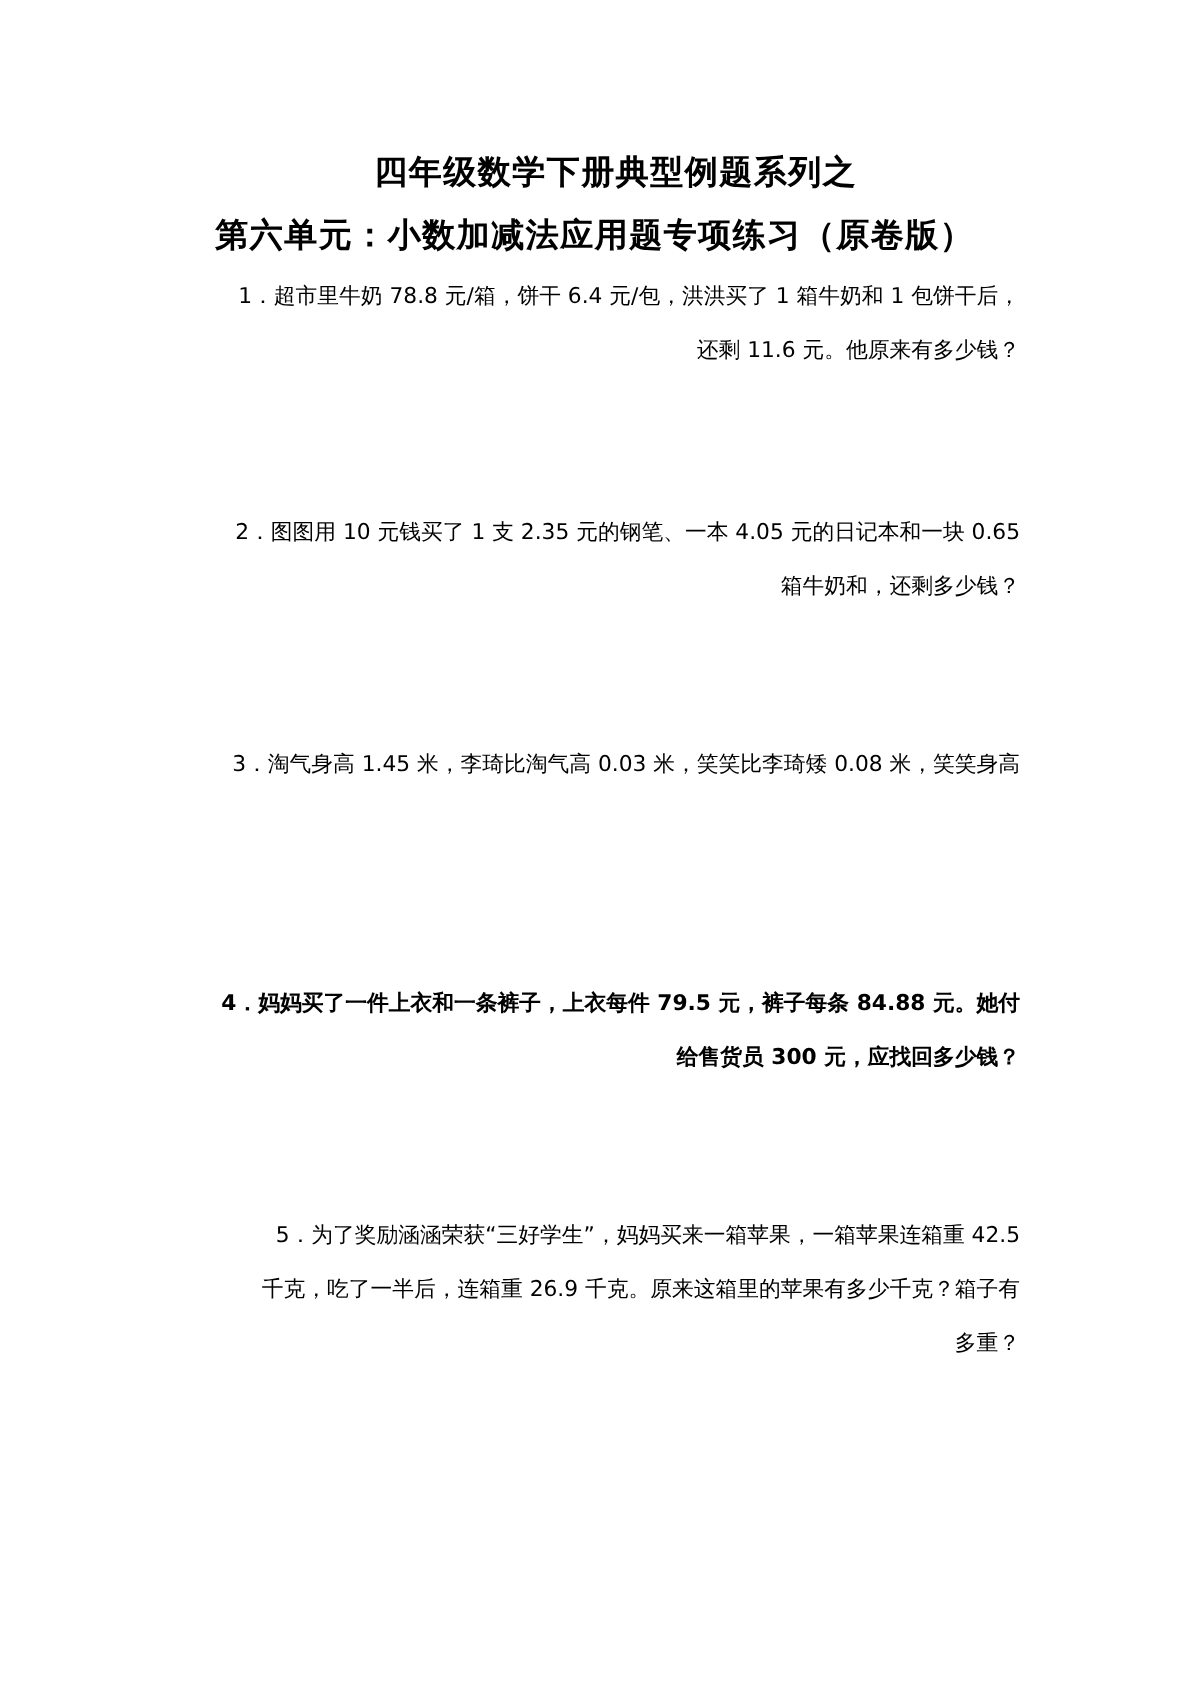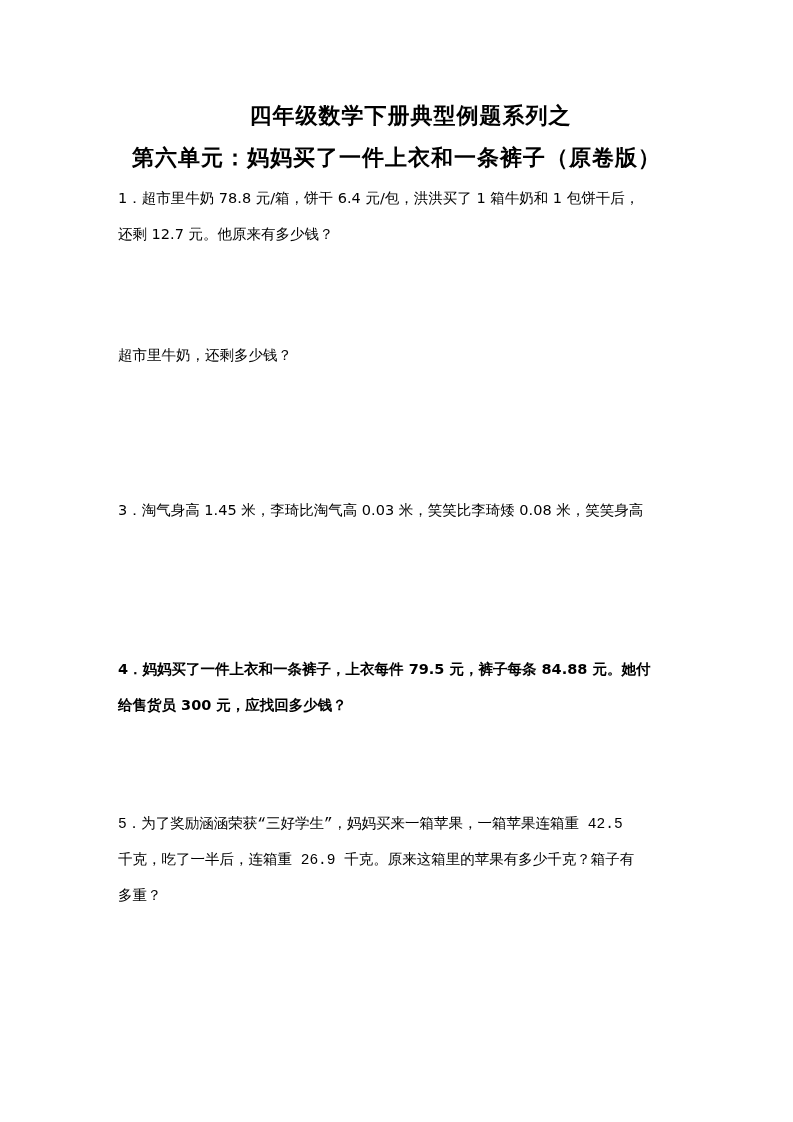--- a/index.html
+++ b/index.html
@@ -40,42 +40,44 @@
       position: absolute;
       left: 118px;
       width: 562px;
       font-size: 14.5px;
       line-height: 36px;
     }
     .question .line {
       display: block;
       white-space: nowrap;
       height: 36px;
+      text-align: right;
     }
     .q1 { top: 180px; }
     .q2 { top: 337px; }
     .q3 { top: 492px; }
     .q4 { top: 651px; font-weight: bold; }
-    .q5 { top: 806px; font-family: Liberation Mono, monospace; }
+    .q5 { top: 806px; }
   </style>
 </head>
 <body>
 
 <div class="page">
 
   <div class="title title-1">四年级数学下册典型例题系列之</div>
-  <div class="title title-2">第六单元：妈妈买了一件上衣和一条裤子（原卷版）</div>
+  <div class="title title-2">第六单元：小数加减法应用题专项练习（原卷版）</div>
 
   <div class="question q1">
     <span class="line">1．超市里牛奶 78.8 元/箱，饼干 6.4 元/包，洪洪买了 1 箱牛奶和 1 包饼干后，</span>
-    <span class="line">还剩 12.7 元。他原来有多少钱？</span>
+    <span class="line">还剩 11.6 元。他原来有多少钱？</span>
   </div>
 
   <div class="question q2">
-    <span class="line">超市里牛奶，还剩多少钱？</span>
+    <span class="line">2．图图用 10 元钱买了 1 支 2.35 元的钢笔、一本 4.05 元的日记本和一块 0.65</span>
+    <span class="line">箱牛奶和，还剩多少钱？</span>
   </div>
 
   <div class="question q3">
     <span class="line">3．淘气身高 1.45 米，李琦比淘气高 0.03 米，笑笑比李琦矮 0.08 米，笑笑身高</span>
   </div>
 
   <div class="question q4">
     <span class="line">4．妈妈买了一件上衣和一条裤子，上衣每件 79.5 元，裤子每条 84.88 元。她付</span>
     <span class="line">给售货员 300 元，应找回多少钱？</span>
   </div>

